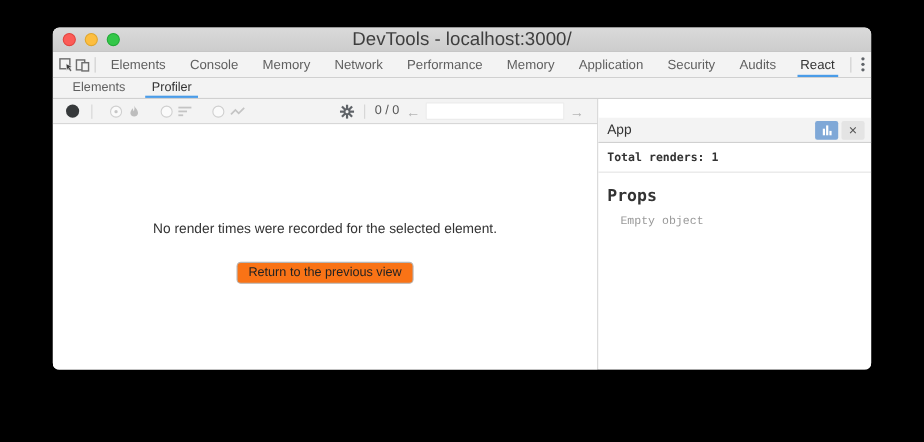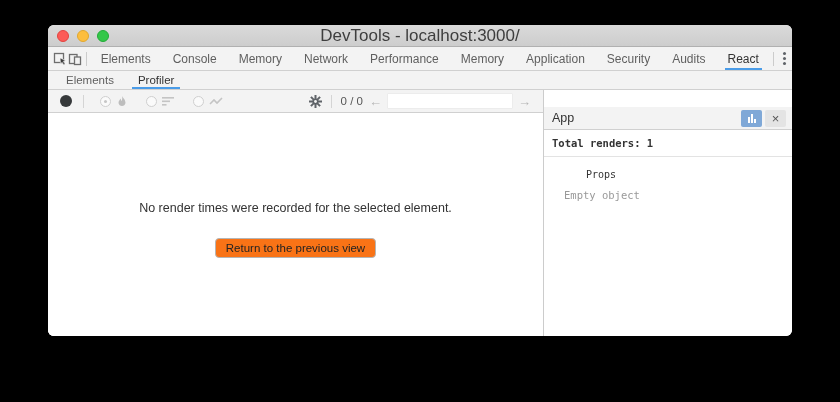--- a/index.html
+++ b/index.html
@@ -134,22 +134,22 @@
   .close-btn {
     width: 21px; height: 17px; background: #e4e4e4; border-radius: 2px;
     display: flex; align-items: center; justify-content: center;
     font-size: 13px; color: #555; cursor: pointer; line-height: 1;
   }
   .renders-row {
     font-family: "DejaVu Sans Mono", monospace; font-size: 10.5px; font-weight: bold;
     color: #333; padding: 7px 8px; border-bottom: 1px solid #e3e3e3;
   }
   .props-section { padding: 12px 8px 0 8px; font-family: "DejaVu Sans Mono", monospace; }
-  .props-label { font-size: 10px; font-weight: normal; color: #333; margin-left: 34px; }
-  .props-value { font-size: 10.5px; color: #999; margin-top: 9px; padding-left: 12px; }
+  .props-label { font-size: 15px; font-weight: bold; color: #333; }
+  .props-value { font-size: 10.5px; color: #999; margin-top: 9px; padding-left: 12px; font-family: Liberation Mono, monospace; }
 
   svg { display: block; }
 </style>
 </head>
 <body>
 
 <div class="window">
 
   <div class="titlebar">
     <div class="traffic">

